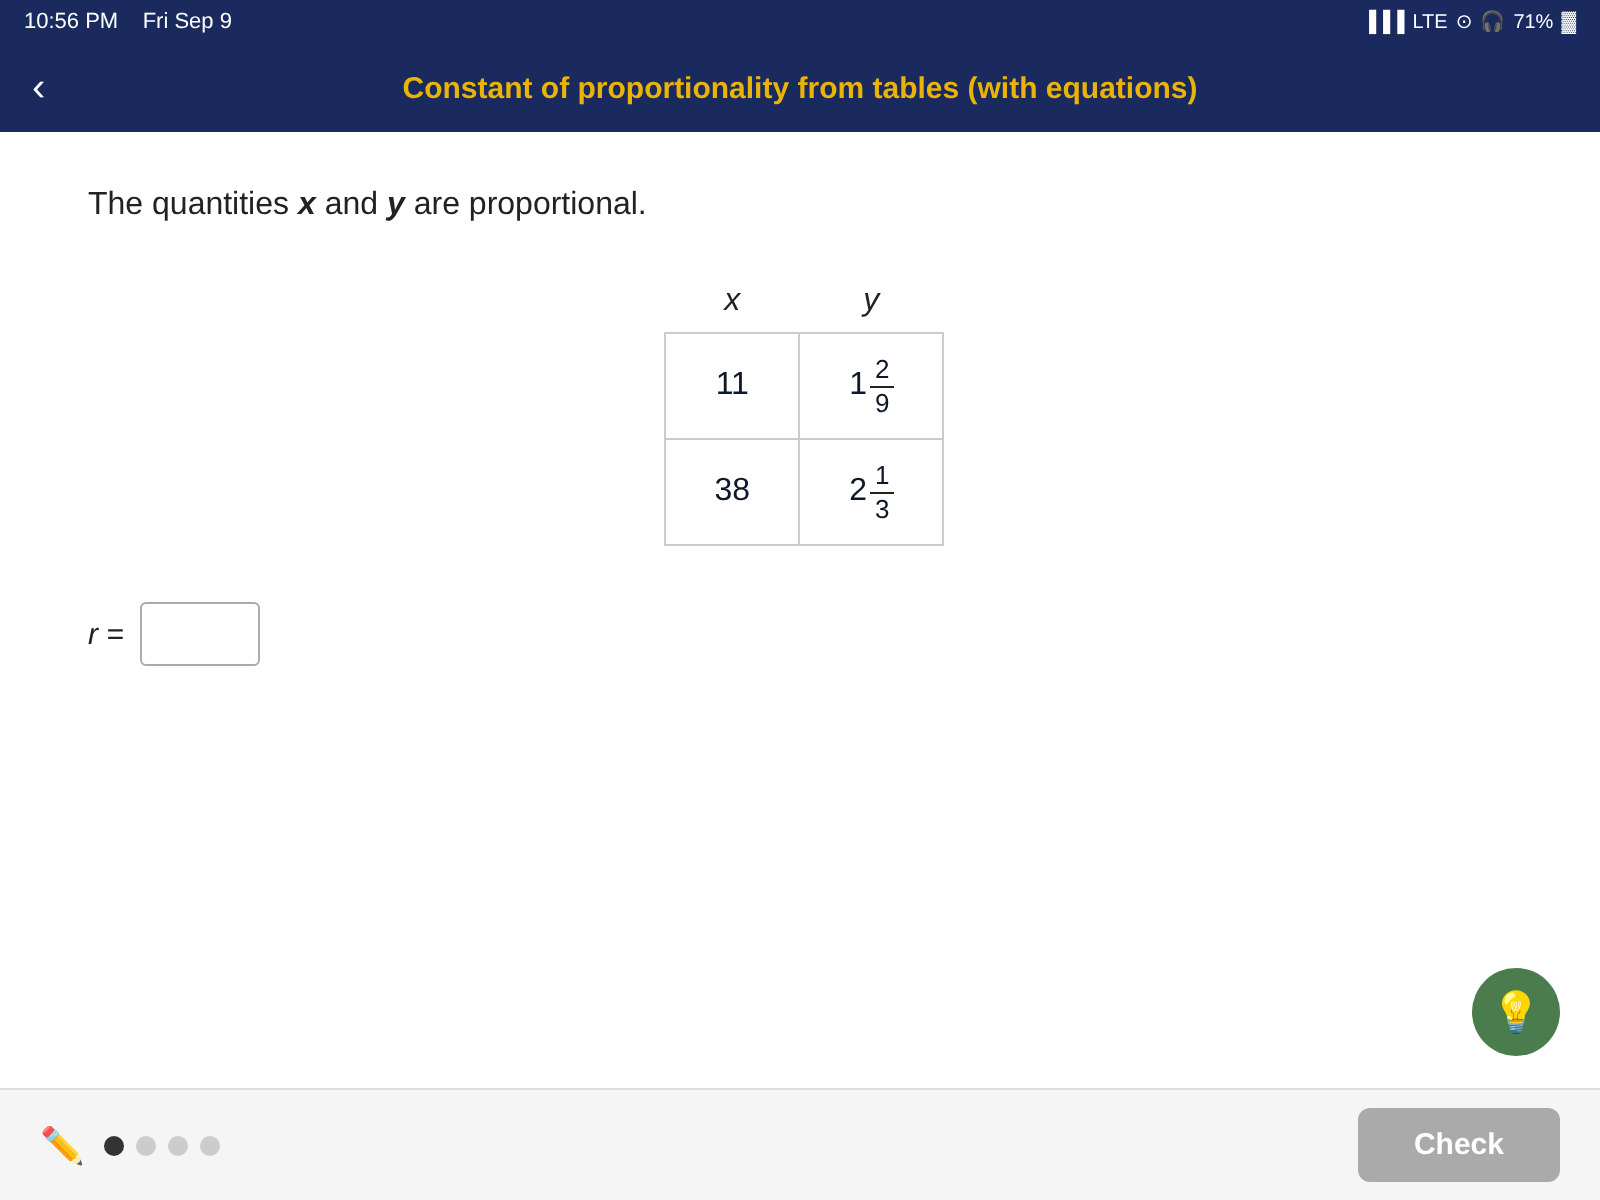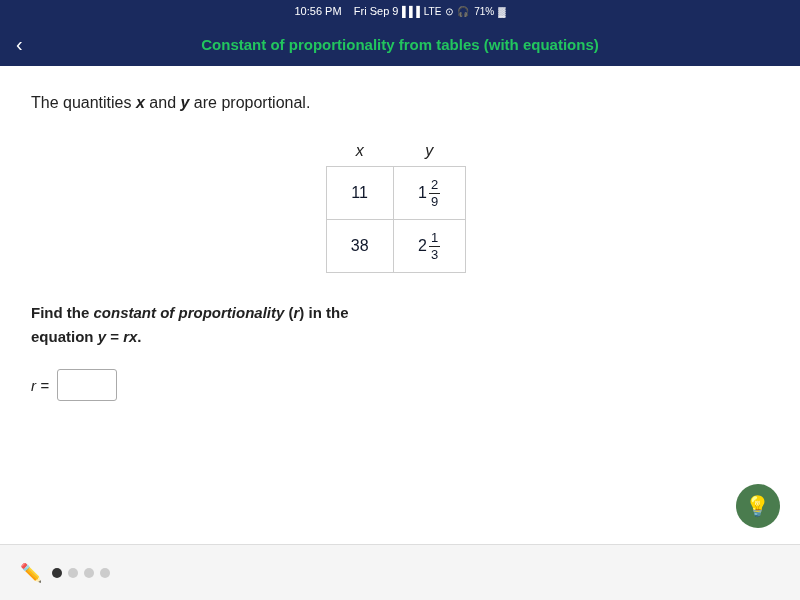--- a/index.html
+++ b/index.html
@@ -12,21 +12,21 @@
       position: relative;
     }
 
     
     .status-bar {
       background: #1a2a5e;
       color: white;
       font-size: 11px;
       padding: 4px 12px;
       display: flex;
-      justify-content: center;
+      justify-content: space-between;
       align-items: center;
       height: 22px;
     }
     .status-left { font-weight: 500; }
     .status-right { display: flex; gap: 4px; align-items: center; font-size: 10px; }
 
     
     .header {
       background: #1a2a5e;
       color: white;
@@ -41,27 +41,27 @@
       font-size: 20px;
       cursor: pointer;
       margin-right: 16px;
     }
     .header-title {
       position: absolute;
       left: 50%;
       transform: translateX(-50%);
       font-size: 15px;
       font-weight: 600;
-      color: #22c55e;
+      color: #eab308;
       white-space: nowrap;
     }
 
     
     .content {
-      padding: 28px 40px 20px 31px;
+      padding: 28px 40px 20px 44px;
       background: white;
     }
 
     .intro-text {
       font-size: 16px;
       color: #222;
       margin-bottom: 24px;
     }
     .intro-text .var {
       font-style: italic;
@@ -283,37 +283,34 @@
                 <span class="num">1</span>
                 <span class="den">3</span>
               </span>
             </span>
           </td>
         </tr>
       </tbody>
     </table>
   </div>
 
-  <p class="question-text">
-    <strong>Find the <em>constant of proportionality</em> (<em>r</em>) in the</strong><br>
-    <strong>equation <em>y</em> = <em>rx</em>.</strong>
-  </p>
 
   <div class="answer-row">
     <span class="answer-label"><em>r</em> =</span>
     <input type="text" class="answer-input" placeholder="" style="">
   </div>
 
 </div>
 
 <button class="hint-button">
   <span>💡</span>
 </button>
 
 <div class="bottom-bar">
   <div class="progress-dots">
     <span class="pencil-icon">✏️</span>
     <div class="dot active"></div>
     <div class="dot"></div>
     <div class="dot"></div>
     <div class="dot"></div>
   </div>
+  <button class="check-button">Check</button>
 </div>
 
 </body></html>

